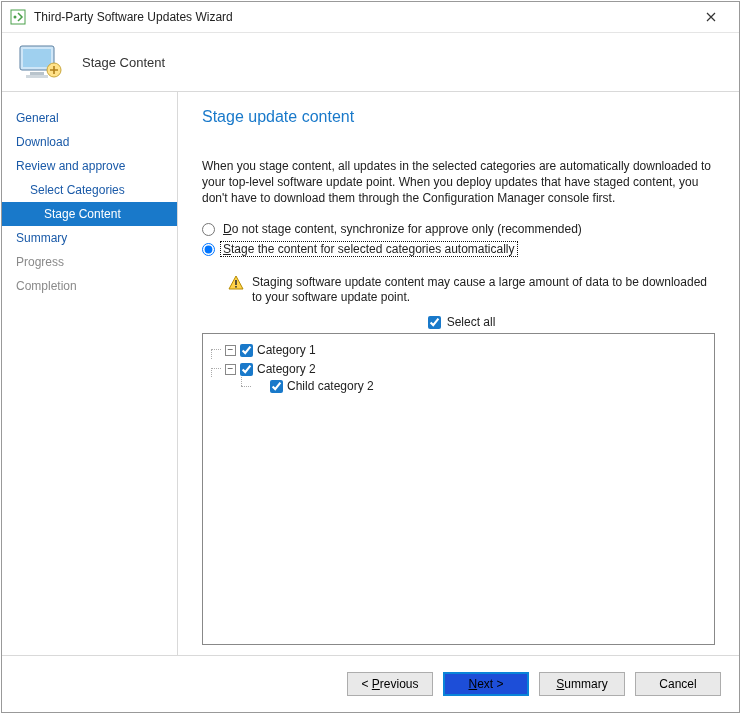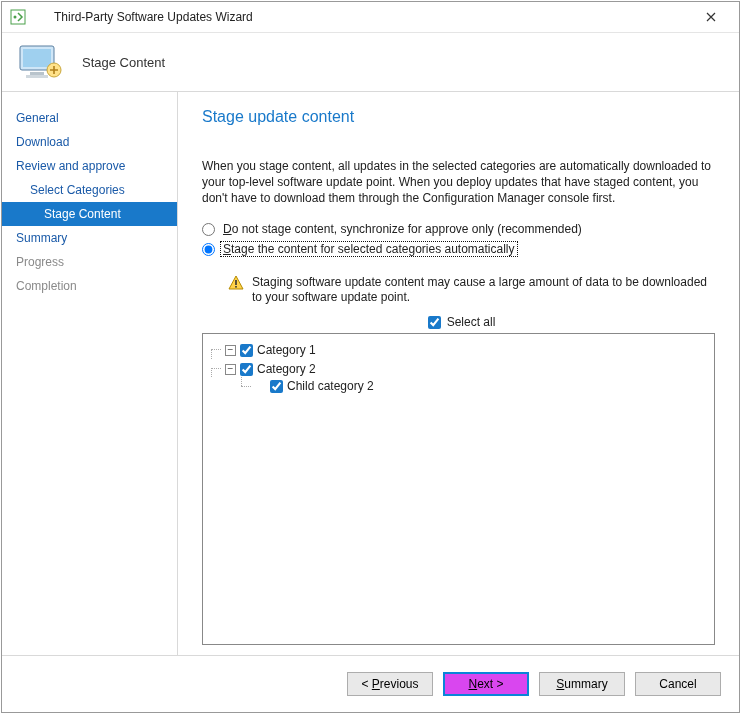--- a/index.html
+++ b/index.html
@@ -34,21 +34,20 @@
   .titlebar .app-icon {
     width: 16px;
     height: 16px;
     margin-right: 8px;
     display: inline-flex;
     align-items: center;
     justify-content: center;
   }
   .titlebar .title-text {
     flex: 1;
-    margin-left: 20px;
   }
   .titlebar .close-btn {
     width: 40px;
     height: 30px;
     display: flex;
     align-items: center;
     justify-content: center;
     font-size: 14px;
     cursor: pointer;
   }
@@ -243,21 +242,21 @@
     min-width: 86px;
     height: 24px;
     border: 1px solid #adadad;
     background: #e9e9e9;
     font-size: 12px;
     cursor: pointer;
     padding: 0 10px;
   }
   .btn.primary {
     border: 2px solid #0a84d8;
-    background: #d946ef;
+    background: #1d4ed8;
   }
   .btn .underline-letter { text-decoration: underline; }
 
   input[type=checkbox] {
     accent-color: #1979ca;
   }
 </style>
 </head>
 <body>
 

